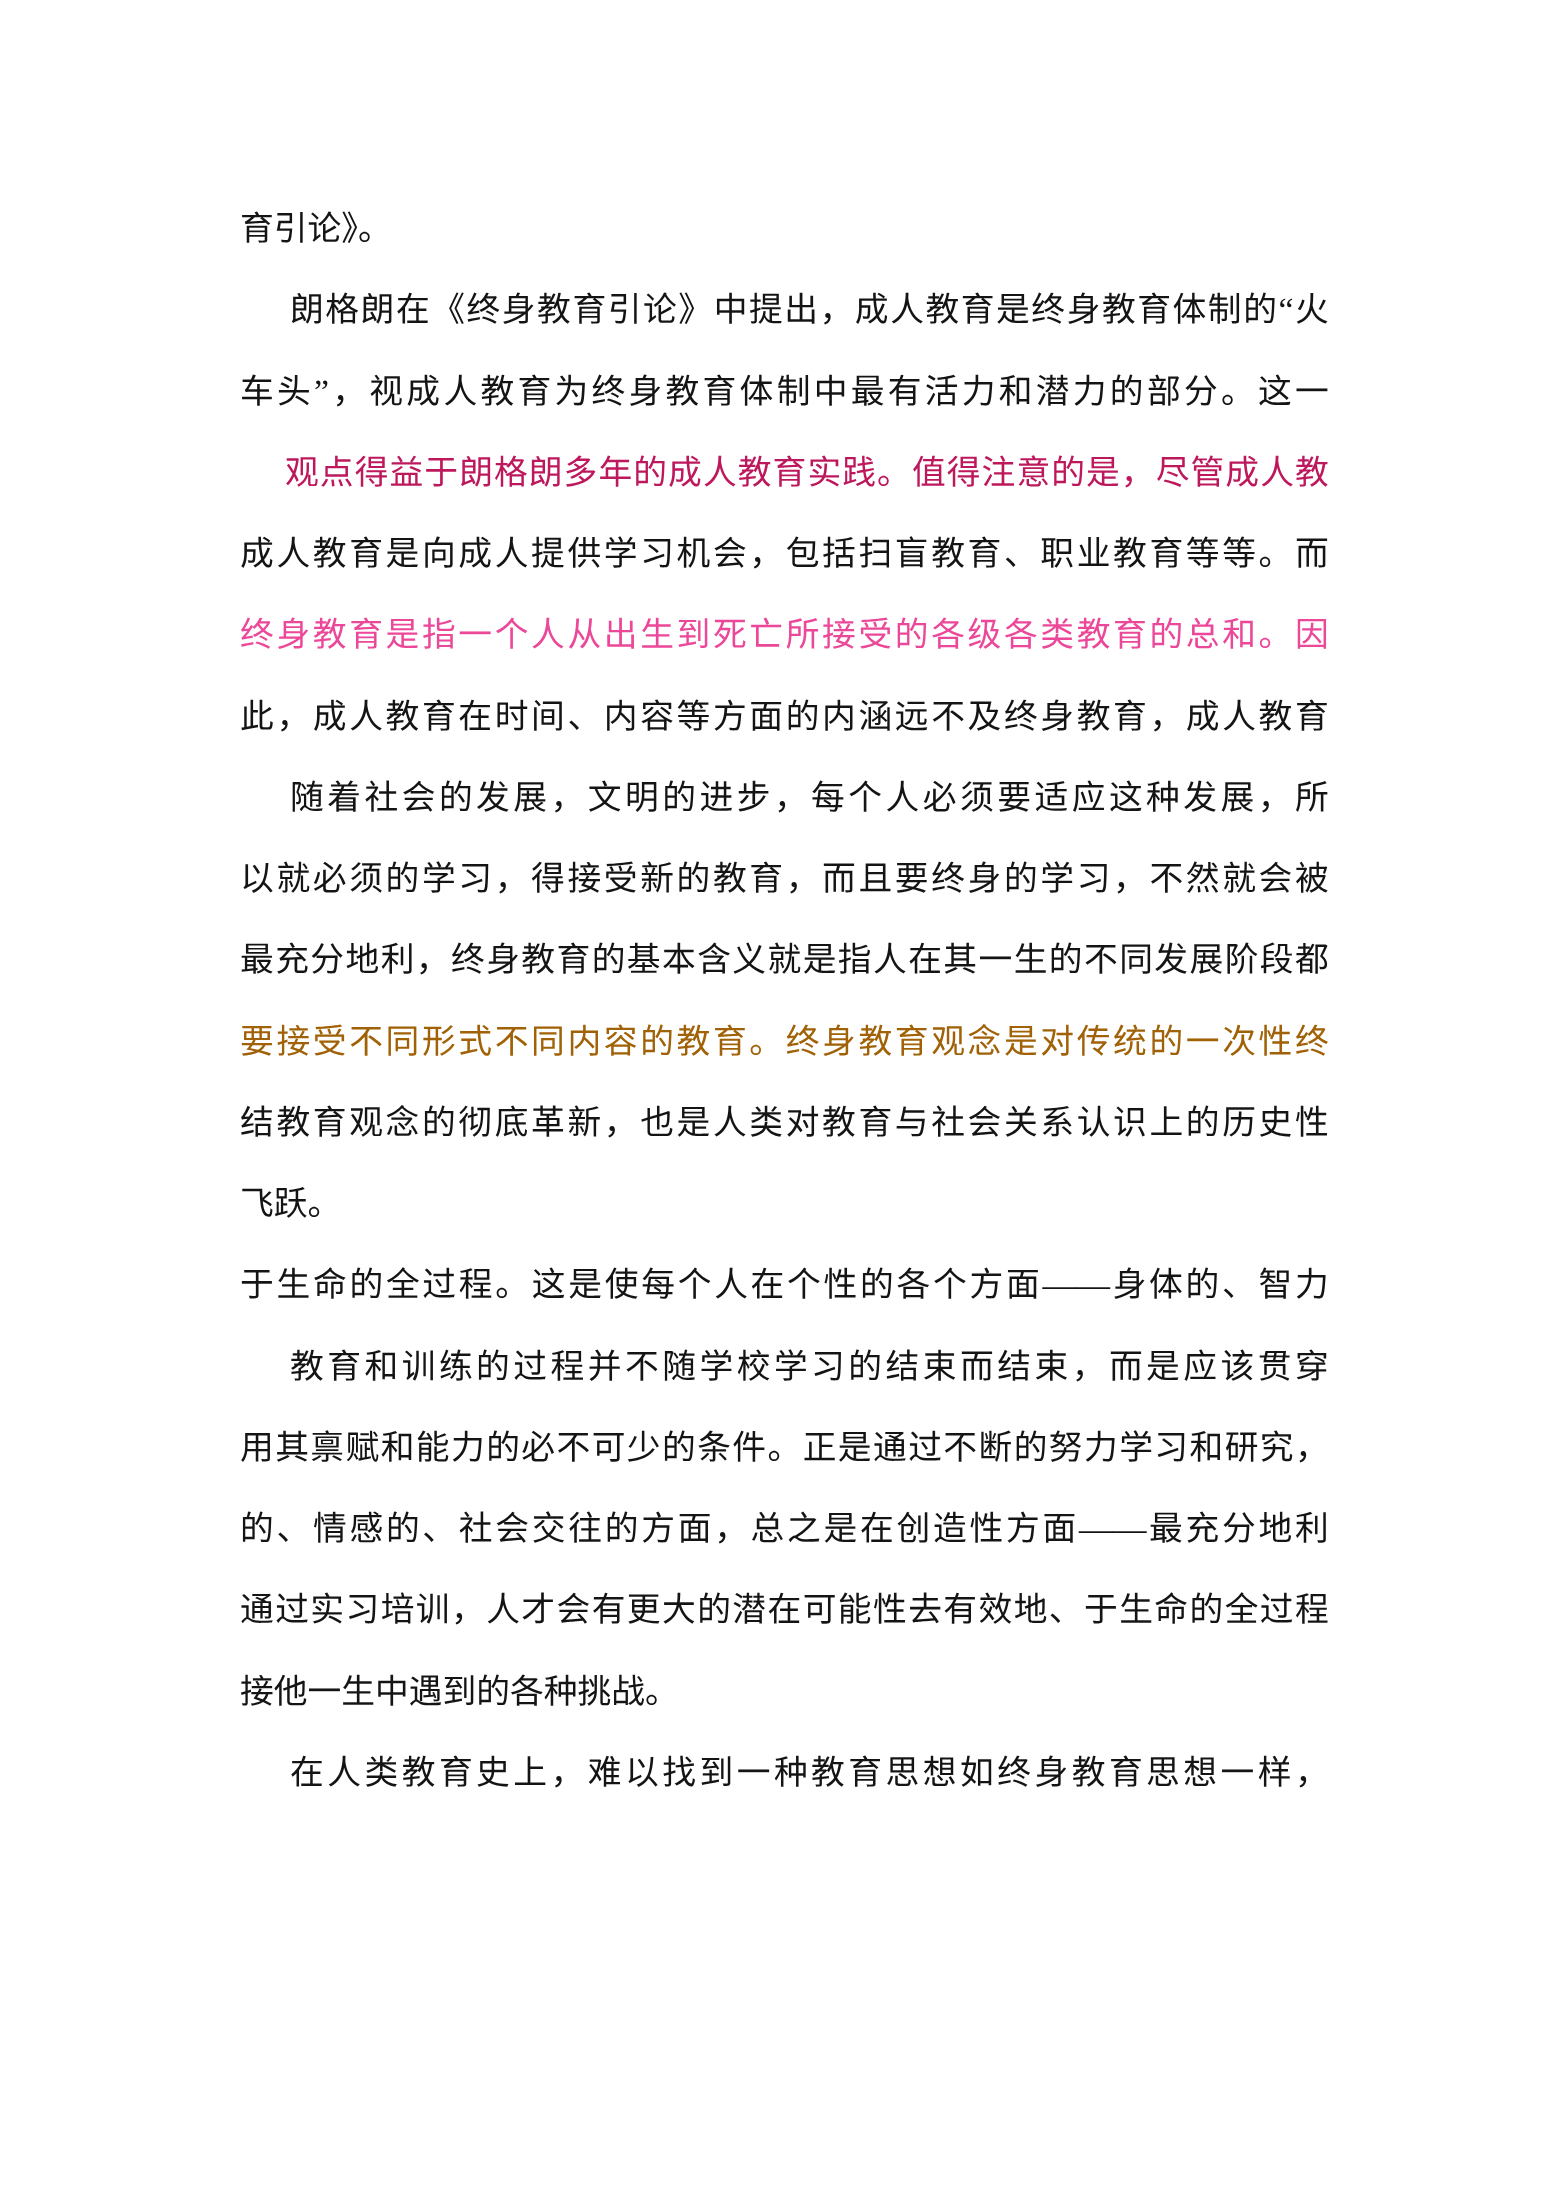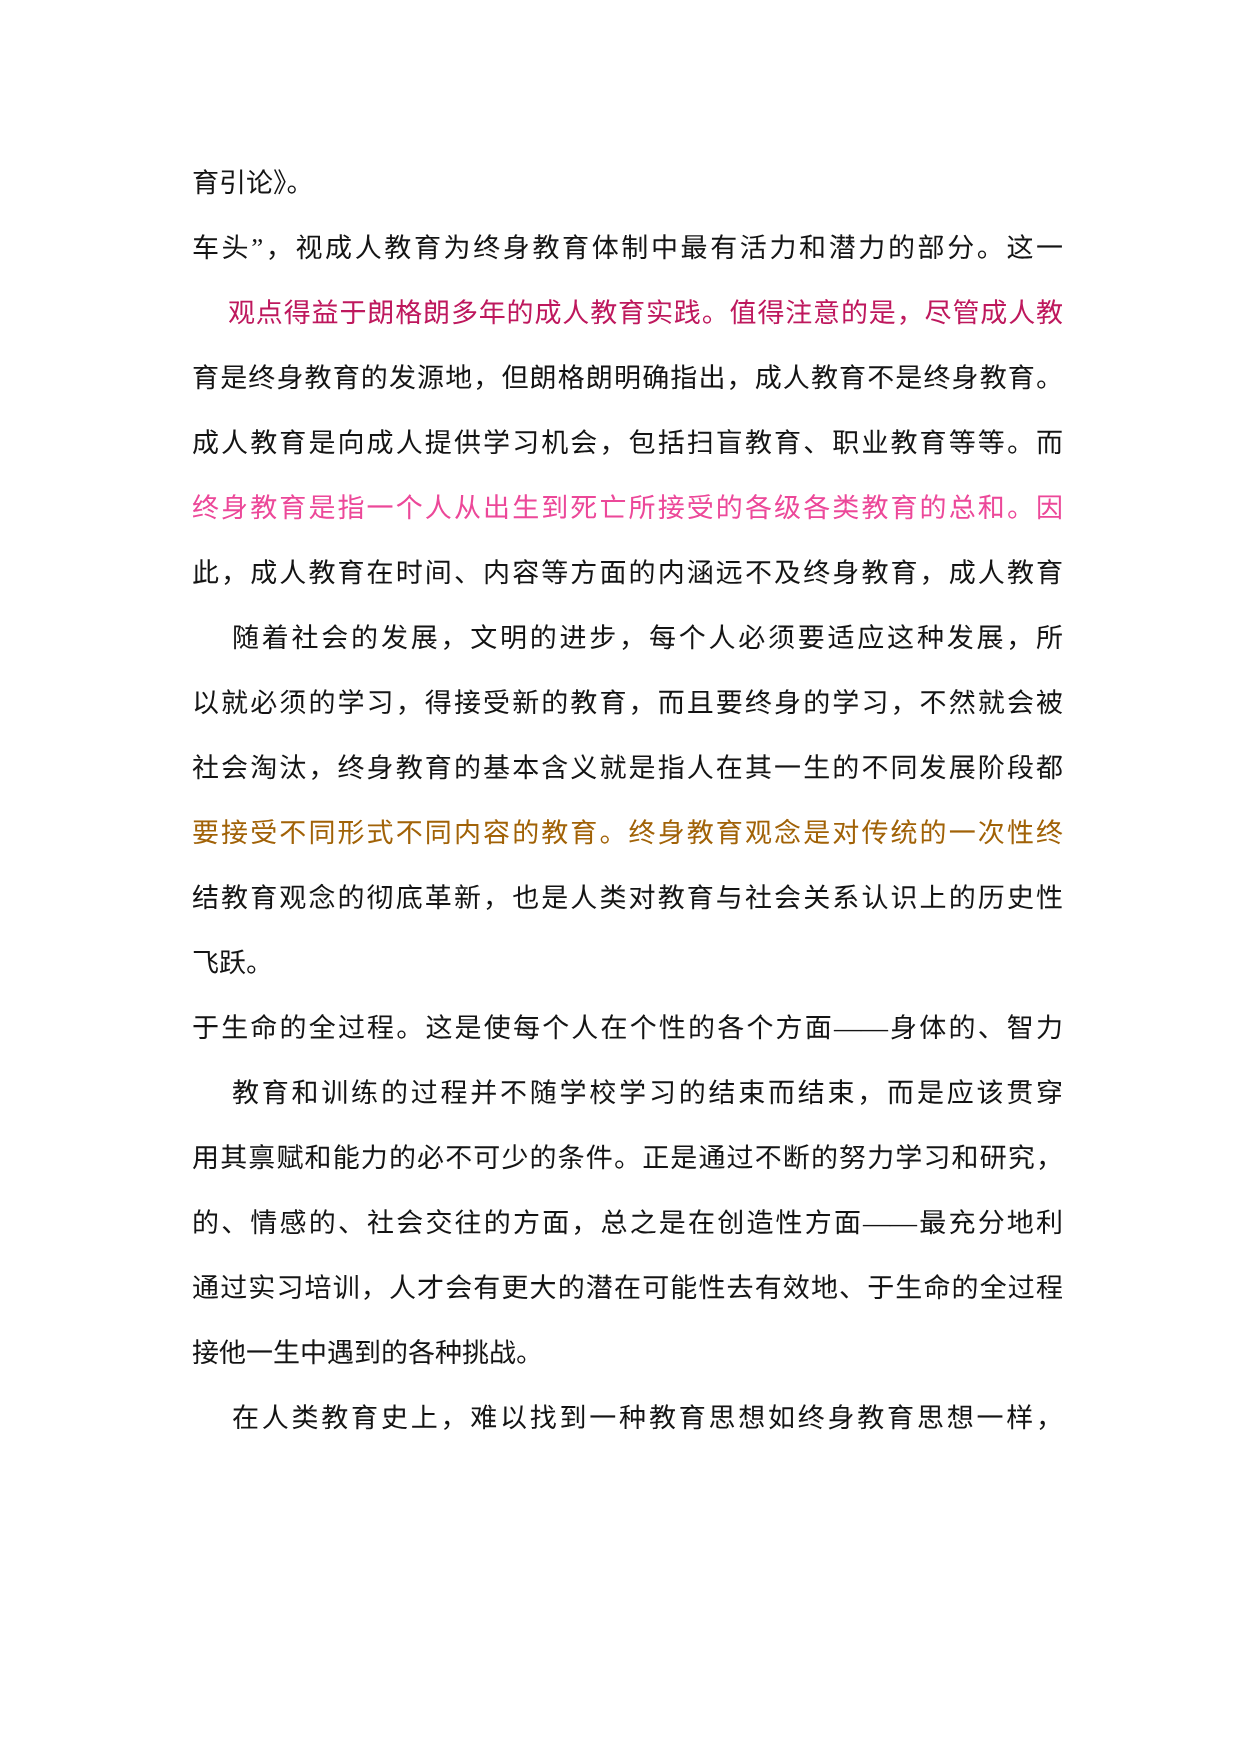--- a/index.html
+++ b/index.html
@@ -39,29 +39,29 @@
   .line.indent {
     text-indent: 40px;
   }
 </style>
 </head>
 <body style="background: rgb(255, 255, 255);">
 
 <div class="doc-page">
   <div class="text-block">
       <div class="line" style="color: rgb(20, 20, 20);">育引论》。</div>
+      <div class="line indent justify" style="color: rgb(20, 20, 20);">朗格朗在《终身教育引论》中提出，成人教育是终身教育体制的“火</div>
       <div class="line justify" style="color: rgb(20, 20, 20);">车头”，视成人教育为终身教育体制中最有活力和潜力的部分。这一</div>
       <div class="line justify" style="color: #be185d; margin-left: 36px;">观点得益于朗格朗多年的成人教育实践。值得注意的是，尽管成人教</div>
-      <div class="line justify" style="color: rgb(20, 20, 20);">育是终身教育的发源地，但朗格朗明确指出，成人教育不是终身教育。</div>
       <div class="line justify" style="color: rgb(20, 20, 20);">成人教育是向成人提供学习机会，包括扫盲教育、职业教育等等。而</div>
       <div class="line justify" style="color: #ec4899;">终身教育是指一个人从出生到死亡所接受的各级各类教育的总和。因</div>
       <div class="line justify" style="color: rgb(20, 20, 20);">此，成人教育在时间、内容等方面的内涵远不及终身教育，成人教育</div>
       <div class="line indent justify" style="color: rgb(20, 20, 20);">随着社会的发展，文明的进步，每个人必须要适应这种发展，所</div>
       <div class="line justify" style="color: rgb(20, 20, 20);">以就必须的学习，得接受新的教育，而且要终身的学习，不然就会被</div>
-      <div class="line justify" style="color: rgb(20, 20, 20);">社会淘汰，终身教育的基本含义就是指人在其一生的不同发展阶段都</div>
+      <div class="line justify" style="color: rgb(20, 20, 20);">最充分地利，终身教育的基本含义就是指人在其一生的不同发展阶段都</div>
       <div class="line justify" style="color: #a16207;">要接受不同形式不同内容的教育。终身教育观念是对传统的一次性终</div>
       <div class="line justify" style="color: rgb(20, 20, 20);">结教育观念的彻底革新，也是人类对教育与社会关系认识上的历史性</div>
       <div class="line" style="color: rgb(20, 20, 20);">飞跃。</div>
       <div class="line justify" style="color: rgb(20, 20, 20);">于生命的全过程。这是使每个人在个性的各个方面——身体的、智力</div>
       <div class="line indent justify" style="color: rgb(20, 20, 20);">教育和训练的过程并不随学校学习的结束而结束，而是应该贯穿</div>
       <div class="line justify" style="color: rgb(20, 20, 20);">用其禀赋和能力的必不可少的条件。正是通过不断的努力学习和研究，</div>
       <div class="line justify" style="color: rgb(20, 20, 20);">的、情感的、社会交往的方面，总之是在创造性方面——最充分地利</div>
       <div class="line justify" style="color: rgb(20, 20, 20);">通过实习培训，人才会有更大的潜在可能性去有效地、于生命的全过程</div>
       <div class="line" style="color: rgb(20, 20, 20);">接他一生中遇到的各种挑战。</div>
       <div class="line indent justify" style="color: rgb(20, 20, 20);">在人类教育史上，难以找到一种教育思想如终身教育思想一样，</div>

